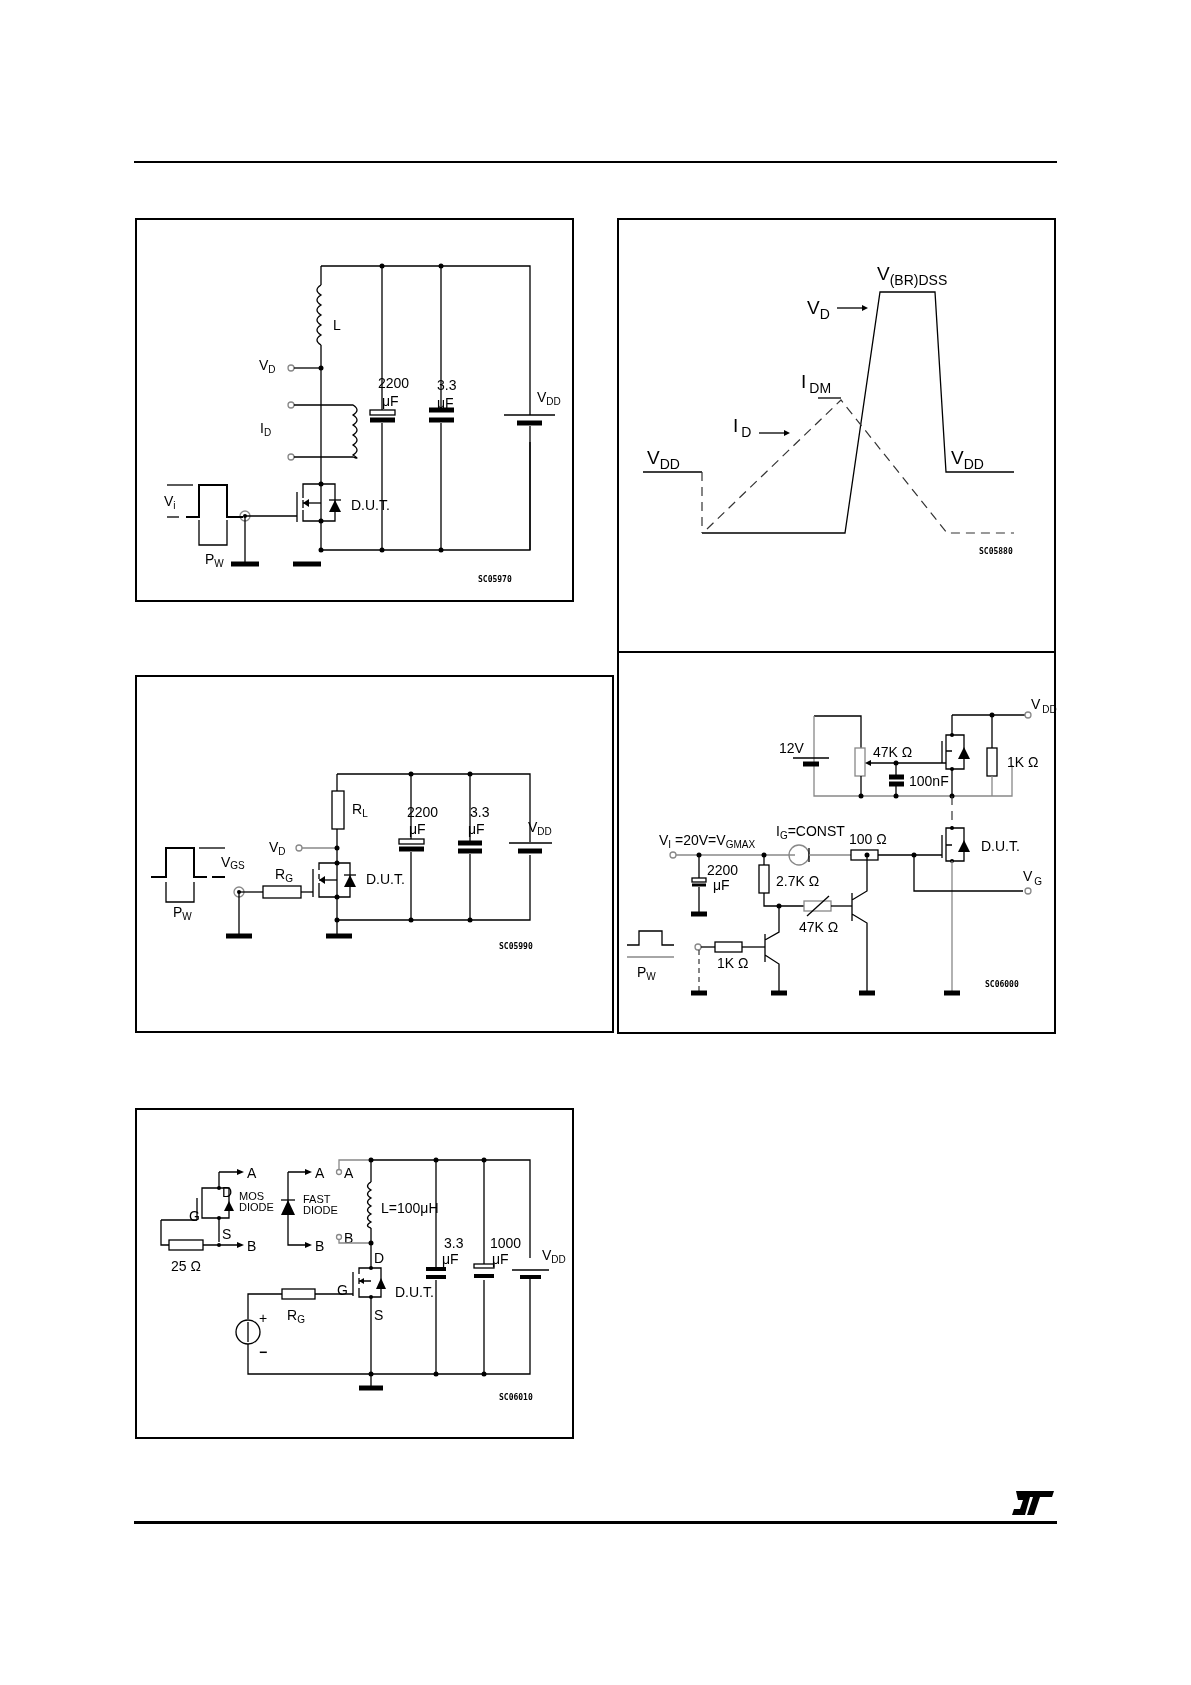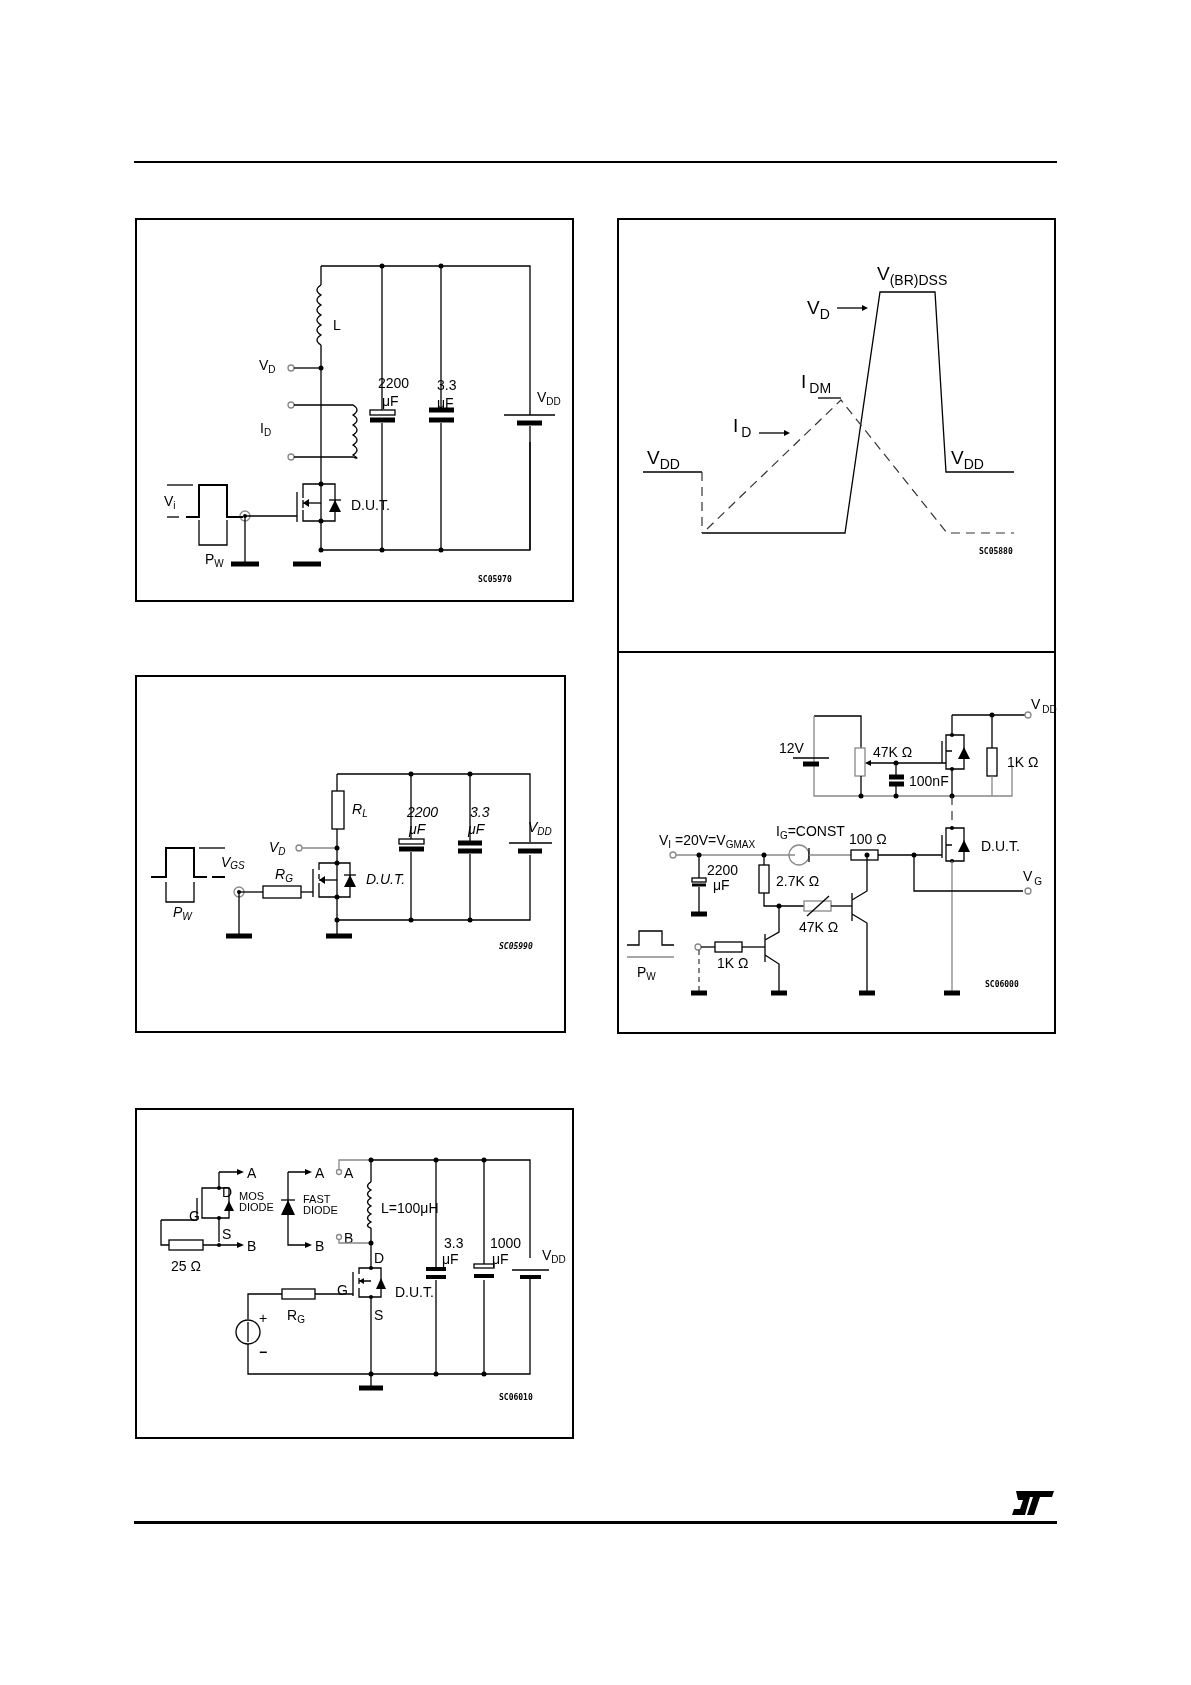--- a/index.html
+++ b/index.html
@@ -121,21 +121,21 @@
     <text x="258" y="60" class="lbl-lg"><tspan>V</tspan><tspan class="sub-lg" dy="5">(BR)DSS</tspan></text>
     <text x="188" y="94" class="lbl-lg"><tspan>V</tspan><tspan class="sub-lg" dy="5">D</tspan></text>
     <text x="182" y="168" class="lbl-lg"><tspan>I</tspan><tspan class="sub-lg" dx="3" dy="5">DM</tspan></text>
     <text x="114" y="212" class="lbl-lg"><tspan>I</tspan><tspan class="sub-lg" dx="3" dy="5">D</tspan></text>
     <text x="28" y="244" class="lbl-lg"><tspan>V</tspan><tspan class="sub-lg" dy="5">DD</tspan></text>
     <text x="332" y="244" class="lbl-lg"><tspan>V</tspan><tspan class="sub-lg" dy="5">DD</tspan></text>
     <text x="360" y="334" class="code">SC05880</text>
   </svg>
 </div>
 
-<div class="box" style="left:135px; top:675px; width:431px; height:358px;font-style:italic;">
+<div class="box" style="left:135px; top:675px; width:479px; height:358px;">
   <svg width="439" height="358" viewBox="0 0 439 358">
     <path class="w" d="M200 97 H393 V165"></path>
     <path class="w" d="M200 97 V114"></path>
     <rect x="195" y="114" width="12" height="38" class="w"></rect>
     <path class="w" d="M200 152 V243"></path>
     <text x="215" y="137" class="lbl"><tspan>R</tspan><tspan class="sub" dy="3">L</tspan></text>
 
     <circle cx="162" cy="171" r="3" class="wg"></circle>
     <path class="wg" d="M165 171 H200"></path>
     <circle cx="200" cy="171" r="2.5" class="dot"></circle>

